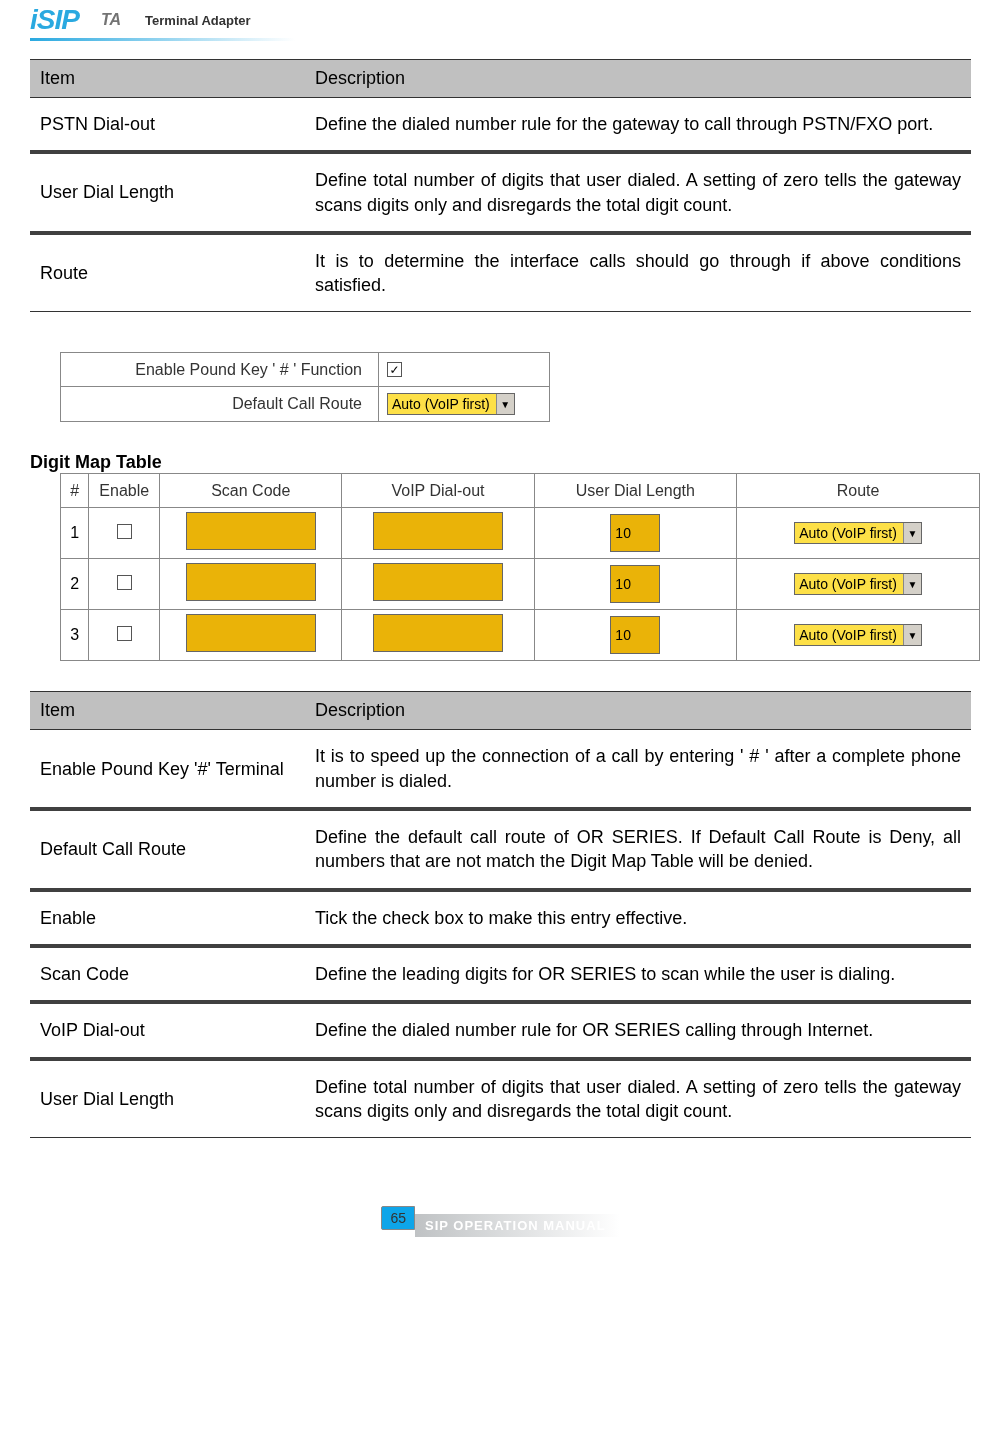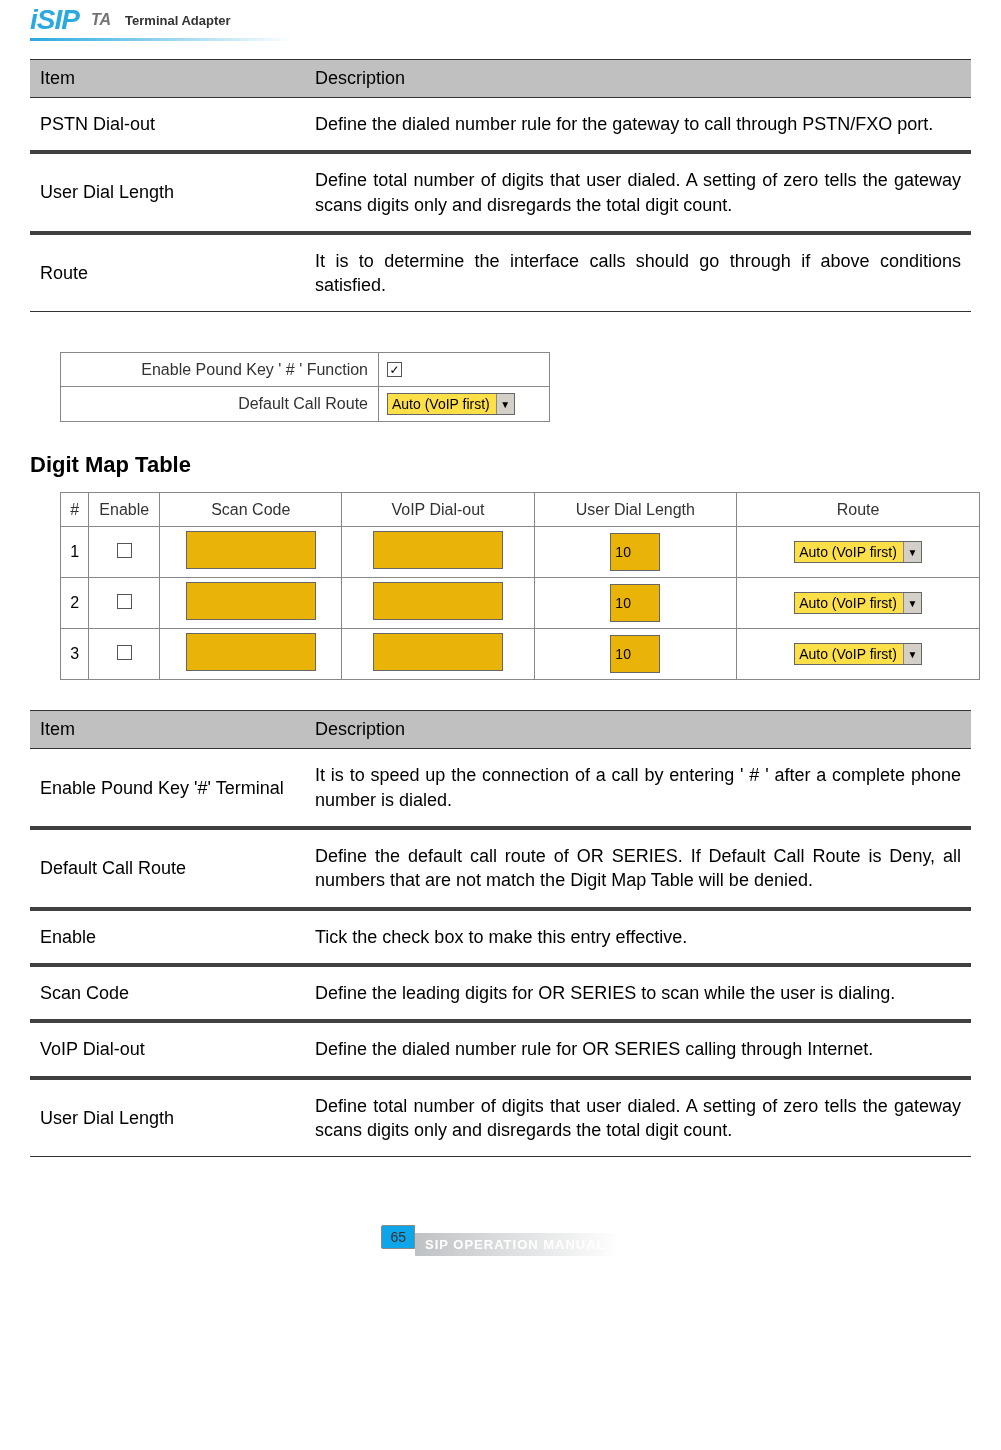--- a/index.html
+++ b/index.html
@@ -8,21 +8,21 @@
     font-family: Arial, Helvetica, sans-serif;
     font-size: 18px;
     color: #000;
     background: #fff;
     width: 1001px;
   }
   .page { padding: 0 30px 0 30px; }
   .header-bar {
     display: flex;
     align-items: center;
-    gap: 8px;
+    gap: 18px;
     padding: 4px 0 2px 30px;
   }
   .logo-sip {
     font-family: Arial, sans-serif;
     font-style: italic;
     font-weight: 900;
     font-size: 28px;
     color: #2AA9E0;
     letter-spacing: -1px;
   }
@@ -81,21 +81,21 @@
   .settings-row {
     display: flex;
     border-bottom: 1px solid #888;
     height: 34px;
     align-items: center;
   }
   .settings-row:last-child { border-bottom: none; }
   .settings-label {
     flex: 1;
     text-align: right;
-    padding-right: 10px;
+    padding-right: 16px;
     font-size: 16px;
     color: #333;
     border-right: 1px solid #888;
     height: 100%;
     display: flex;
     align-items: center;
     justify-content: flex-end;
   }
   .settings-ctrl {
     width: 170px;
@@ -139,22 +139,22 @@
     height: 38px;
     background: #eab308;
     font-size: 14px;
     padding: 0 4px;
     display: inline-flex;
     align-items: center;
   }
 
   .section-title {
     font-weight: bold;
-    font-size: 22px;
-    margin: 0 0 14px 0;
+    font-size: 18px;
+    margin: 0 0 0 0;
   }
 
   .digit-table {
     border-collapse: collapse;
     margin: 0 0 30px 30px;
     width: 920px;
     font-size: 16px;
   }
   .digit-table th, .digit-table td {
     border: 1px solid #888;

